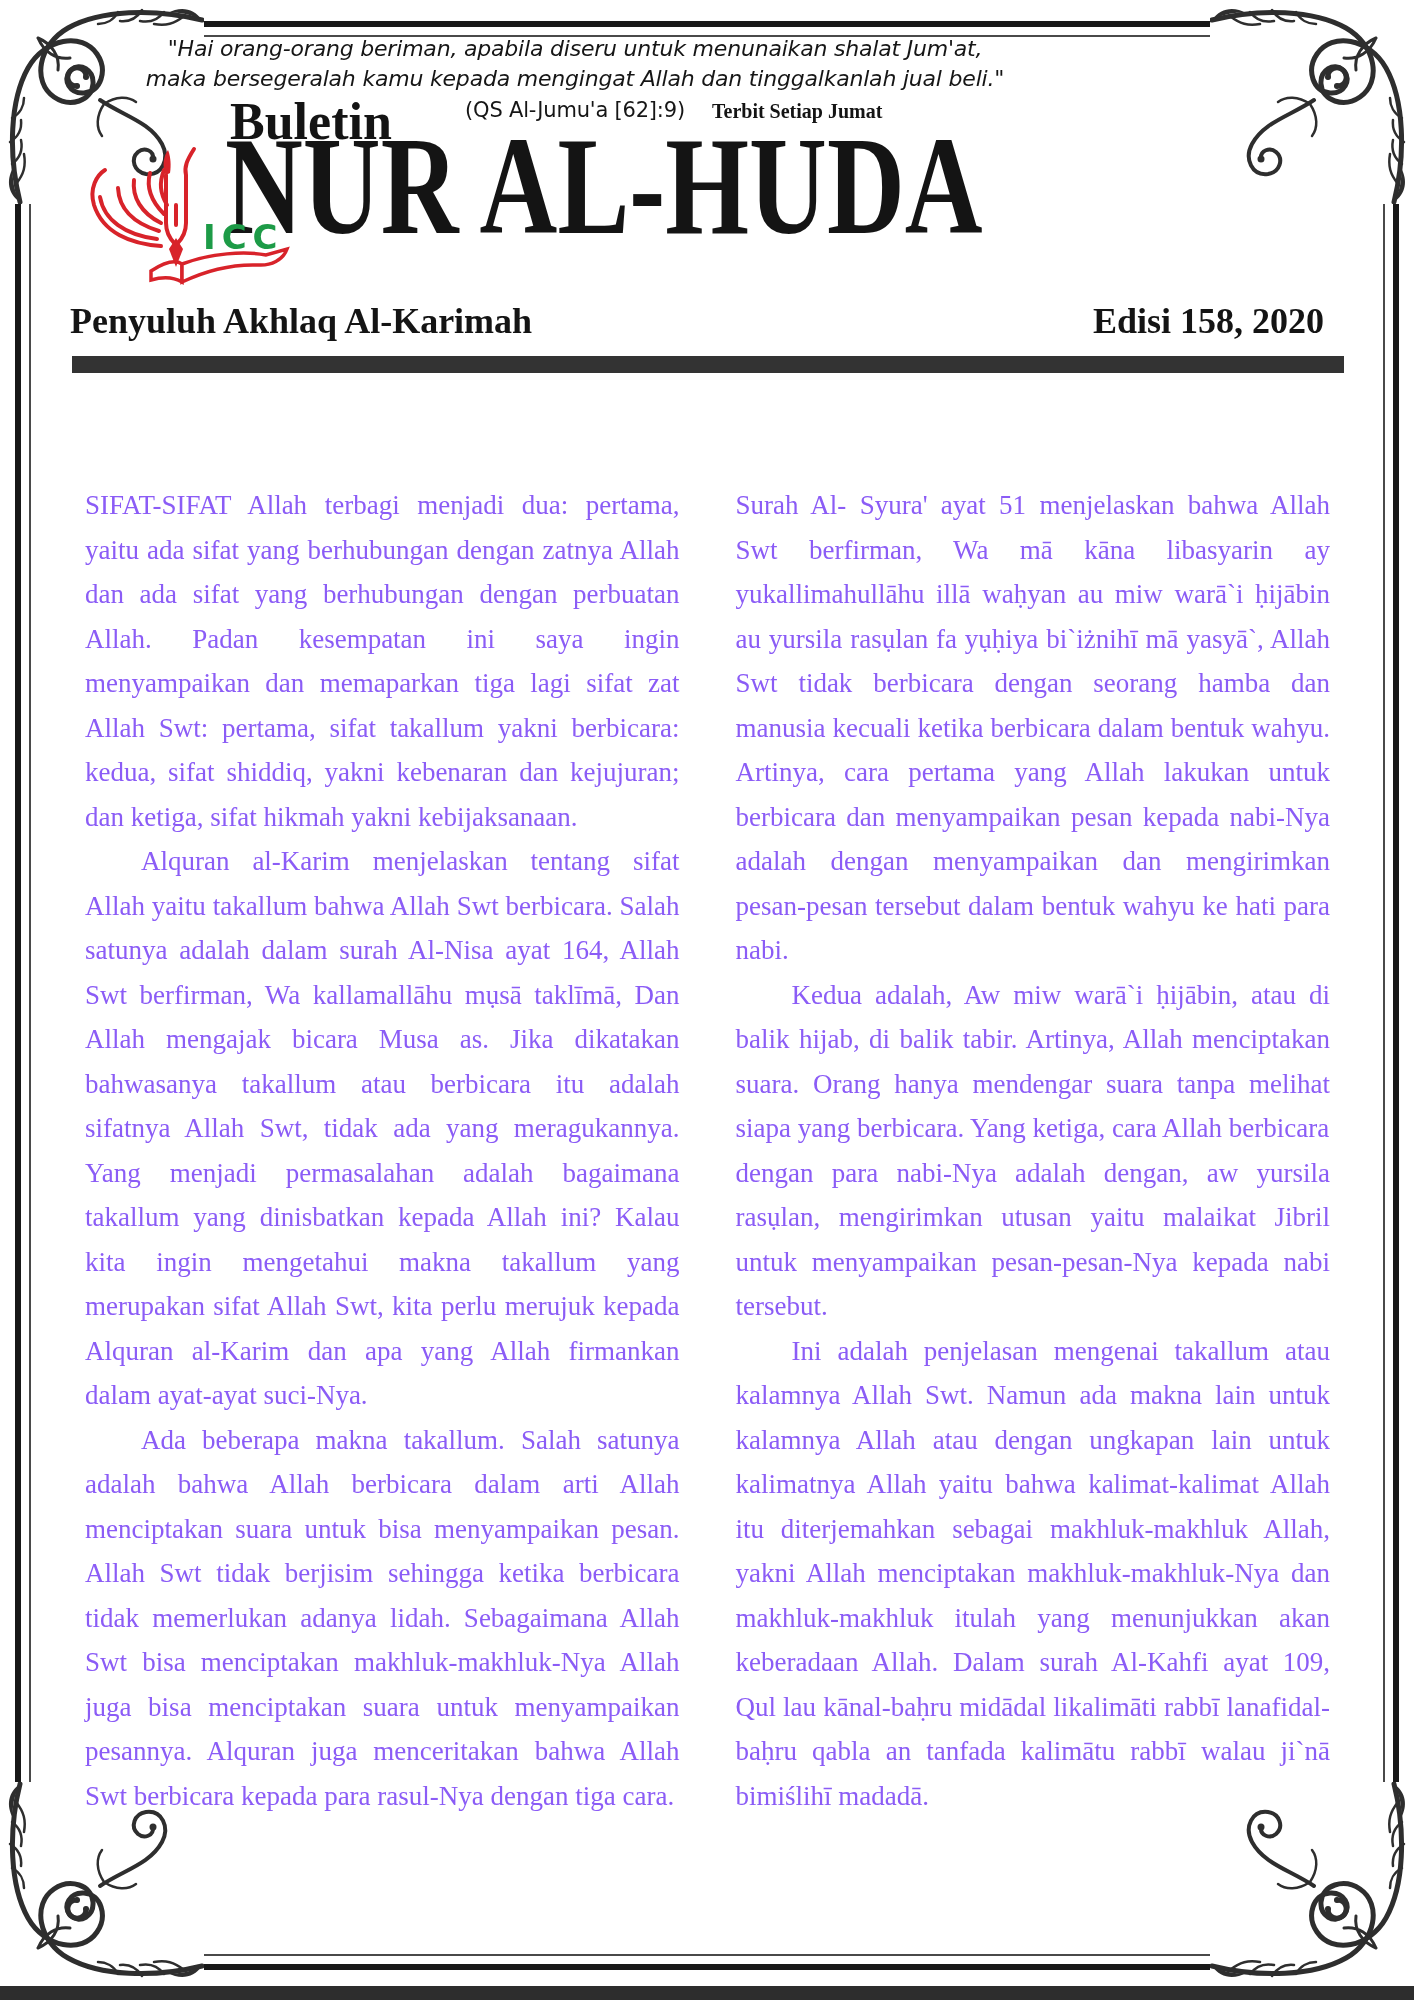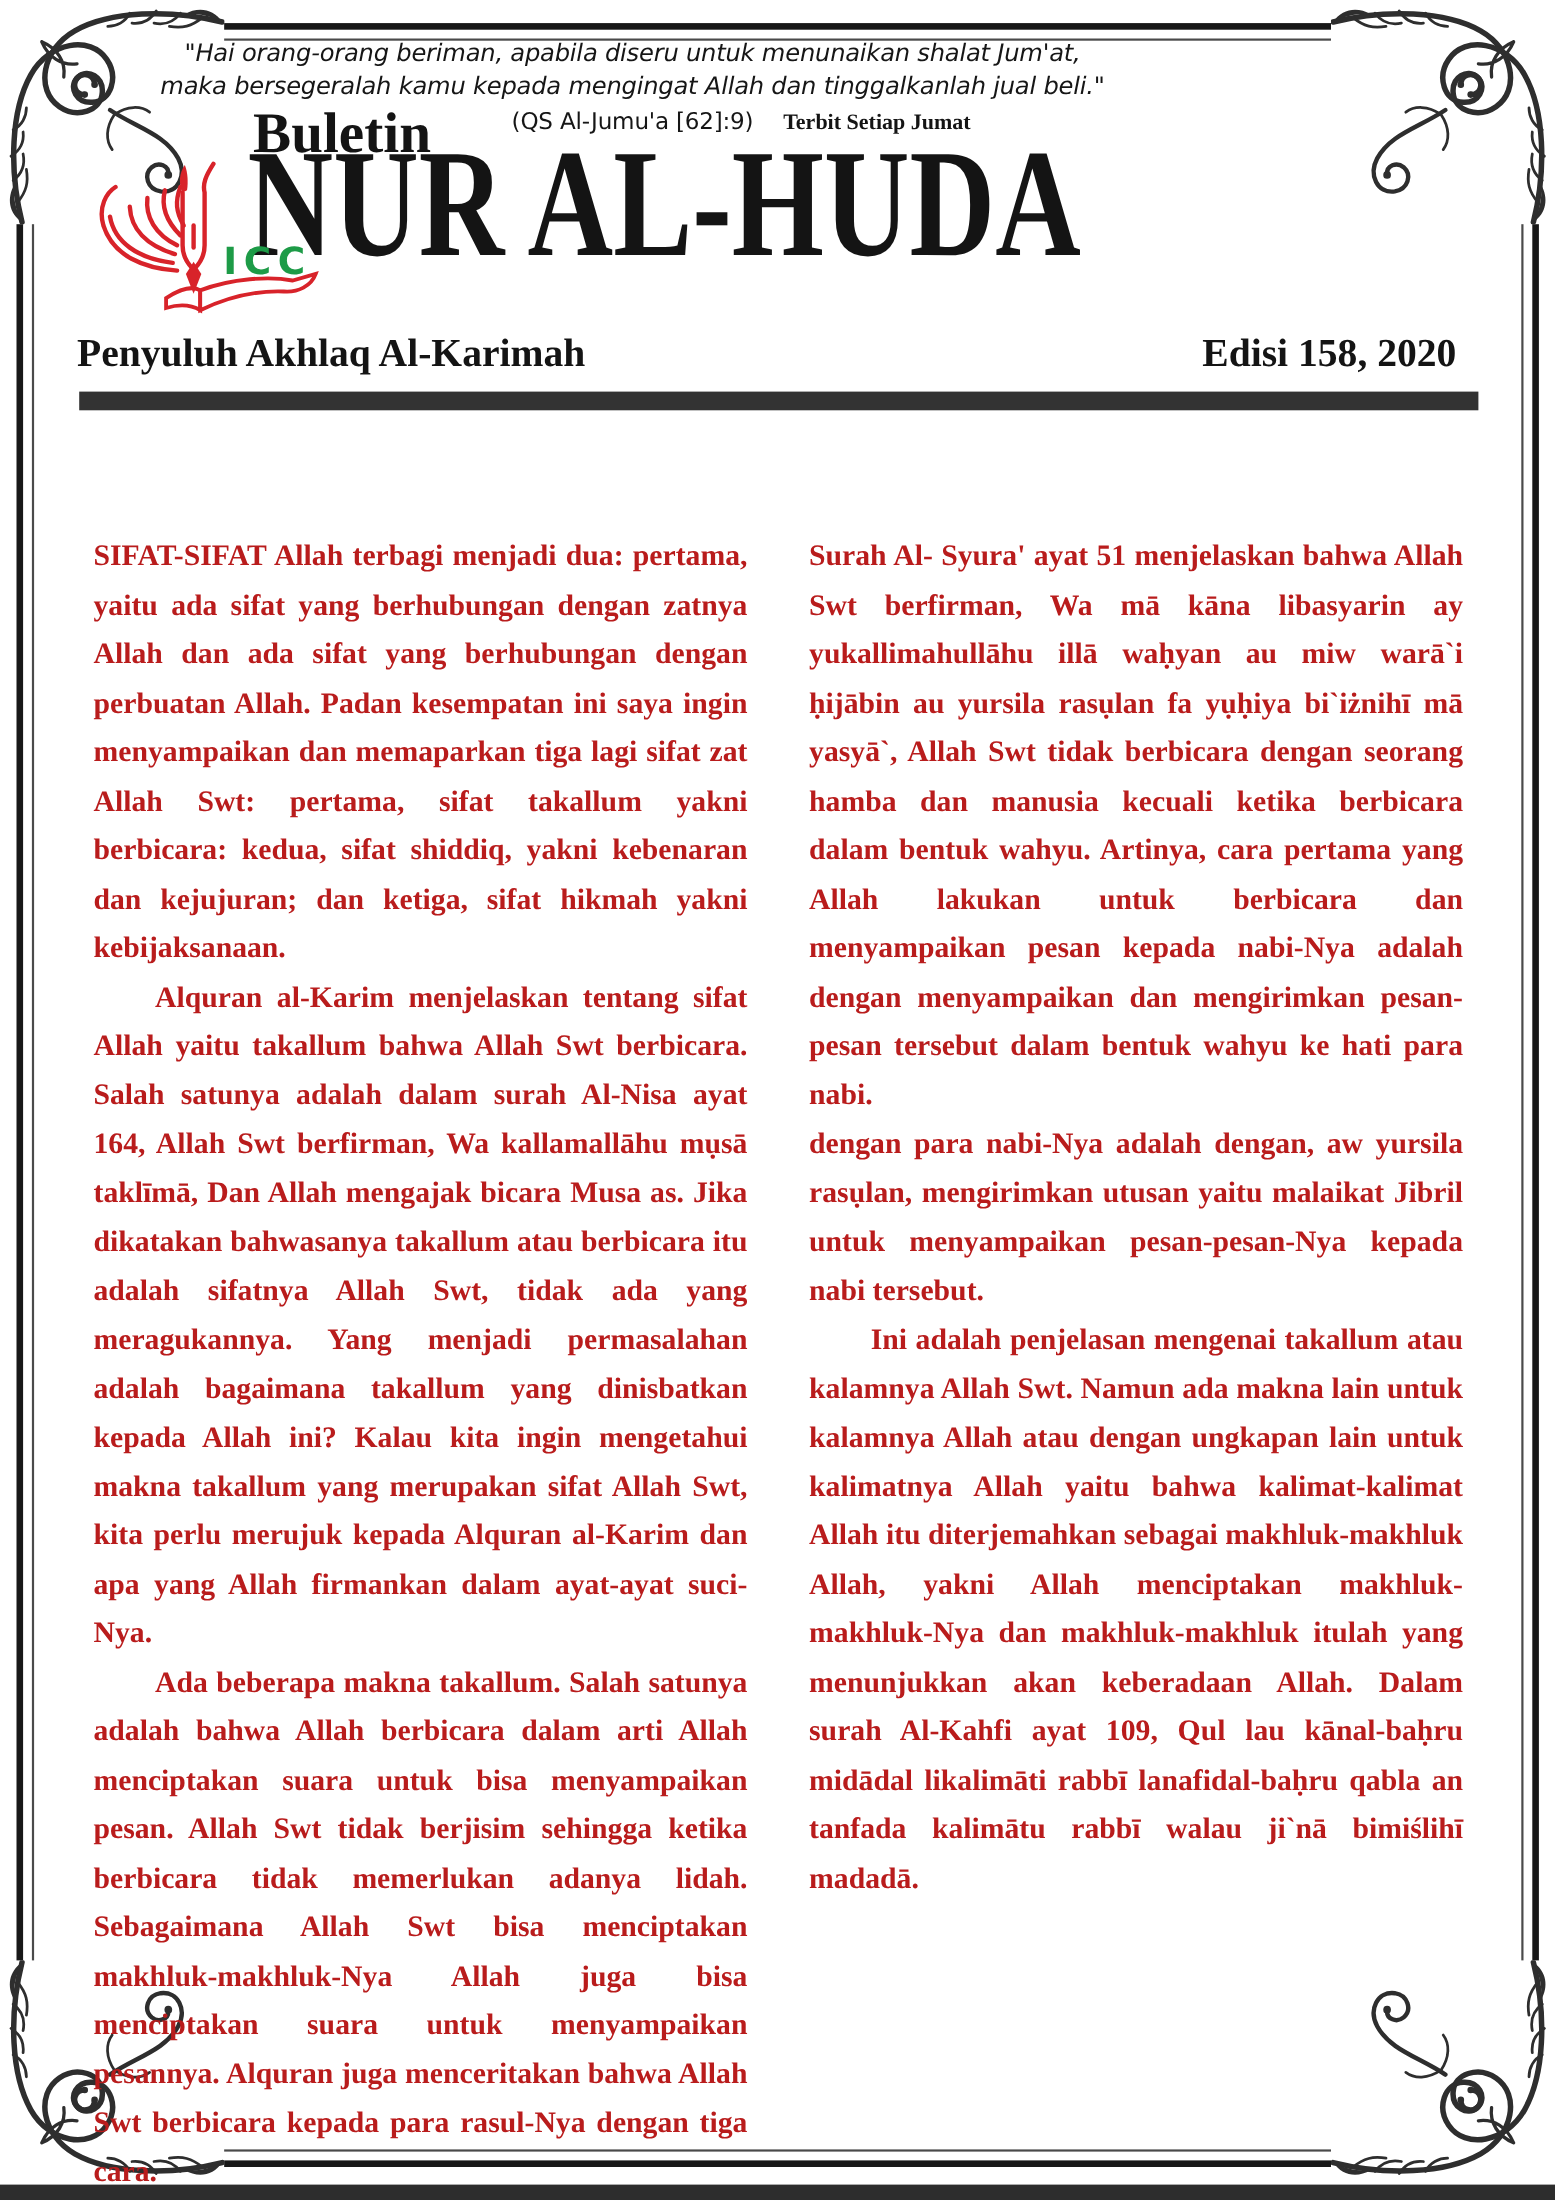--- a/index.html
+++ b/index.html
@@ -32,21 +32,21 @@
   .logo{position:absolute;left:73px;top:143px;width:218px;height:152px;z-index:5;}
 
   .tagline{position:absolute;left:70px;top:300px;font-weight:bold;font-size:36px;z-index:4;white-space:nowrap;}
   .edition{position:absolute;right:90px;top:300px;font-weight:bold;font-size:36px;z-index:4;white-space:nowrap;text-align:right;}
   .rule-bar{position:absolute;left:72px;right:70px;top:356px;height:17px;background:#333333;z-index:4;}
 
   
   .headline{position:absolute;left:85px;right:84px;top:410px;text-align:center;
             font-weight:bold;font-size:34px;z-index:4;white-space:nowrap;}
   .columns{position:absolute;left:85px;right:84px;top:483px;display:flex;gap:56px;z-index:4;}
-  .col{flex:1;min-width:0;font-size:27px;line-height:44.5px;text-align:justify;color:#b91c1c;font-weight:bold;}
+  .col{flex:1;min-width:0;font-size:27px;line-height:44.5px;text-align:justify;color:#8b5cf6;}
   .para{margin:0;}
   .para.indent{text-indent:56px;}
 </style>
 </head>
 <body>
 
 <svg width="0" height="0" style="position:absolute">
   <defs>
     <g id="flourish">
       <rect width="200" height="200" fill="#ffffff"></rect>
@@ -128,18 +128,19 @@
 
 
   <div class="columns">
     <div class="col">
         <p class="para">SIFAT-SIFAT Allah terbagi menjadi dua: pertama, yaitu ada sifat yang berhubungan dengan zatnya Allah dan ada sifat yang berhubungan dengan perbuatan Allah. Padan kesempatan ini saya ingin menyampaikan dan memaparkan tiga lagi sifat zat Allah Swt: pertama, sifat takallum yakni berbicara: kedua, sifat shiddiq, yakni kebenaran dan kejujuran; dan ketiga, sifat hikmah yakni kebijaksanaan.</p>
         <p class="para indent">Alquran al-Karim menjelaskan tentang sifat Allah yaitu takallum bahwa Allah Swt berbicara. Salah satunya adalah dalam surah Al-Nisa ayat 164, Allah Swt berfirman, Wa kallamallāhu mụsā taklīmā, Dan Allah mengajak bicara Musa as. Jika dikatakan bahwasanya takallum atau berbicara itu adalah sifatnya Allah Swt, tidak ada yang meragukannya. Yang menjadi permasalahan adalah bagaimana takallum yang dinisbatkan kepada Allah ini? Kalau kita ingin mengetahui makna takallum yang merupakan sifat Allah Swt, kita perlu merujuk kepada Alquran al-Karim dan apa yang Allah firmankan dalam ayat-ayat suci-Nya.</p>
         <p class="para indent">Ada beberapa makna takallum. Salah satunya adalah bahwa Allah berbicara dalam arti Allah menciptakan suara untuk bisa menyampaikan pesan. Allah Swt tidak berjisim sehingga ketika berbicara tidak memerlukan adanya lidah. Sebagaimana Allah Swt bisa menciptakan makhluk-makhluk-Nya Allah juga bisa menciptakan suara untuk menyampaikan pesannya. Alquran juga menceritakan bahwa Allah Swt berbicara kepada para rasul-Nya dengan tiga cara.</p>
       </div>
     <div class="col">
         <p class="para">Surah Al- Syura' ayat 51 menjelaskan bahwa Allah Swt berfirman, Wa mā kāna libasyarin ay yukallimahullāhu illā waḥyan au miw warā`i ḥijābin au yursila rasụlan fa yụḥiya bi`iżnihī mā yasyā`, Allah Swt tidak berbicara dengan seorang hamba dan manusia kecuali ketika berbicara dalam bentuk wahyu. Artinya, cara pertama yang Allah lakukan untuk berbicara dan menyampaikan pesan kepada nabi-Nya adalah dengan menyampaikan dan mengirimkan pesan-pesan tersebut dalam bentuk wahyu ke hati para nabi.</p>
+        <p class="para indent">Kedua adalah, Aw miw warā`i ḥijābin, atau di balik hijab, di balik tabir. Artinya, Allah menciptakan suara. Orang hanya mendengar suara tanpa melihat siapa yang berbicara. Yang ketiga, cara Allah berbicara</p>
         <p class="para">dengan para nabi-Nya adalah dengan, aw yursila rasụlan, mengirimkan utusan yaitu malaikat Jibril untuk menyampaikan pesan-pesan-Nya kepada nabi tersebut.</p>
         <p class="para indent">Ini adalah penjelasan mengenai takallum atau kalamnya Allah Swt. Namun ada makna lain untuk kalamnya Allah atau dengan ungkapan lain untuk kalimatnya Allah yaitu bahwa kalimat-kalimat Allah itu diterjemahkan sebagai makhluk-makhluk Allah, yakni Allah menciptakan makhluk-makhluk-Nya dan makhluk-makhluk itulah yang menunjukkan akan keberadaan Allah. Dalam surah Al-Kahfi ayat 109, Qul lau kānal-baḥru midādal likalimāti rabbī lanafidal-baḥru qabla an tanfada kalimātu rabbī walau ji`nā bimiślihī madadā.</p>
       </div>
   </div>
 
 </div>
 
 </body></html>

